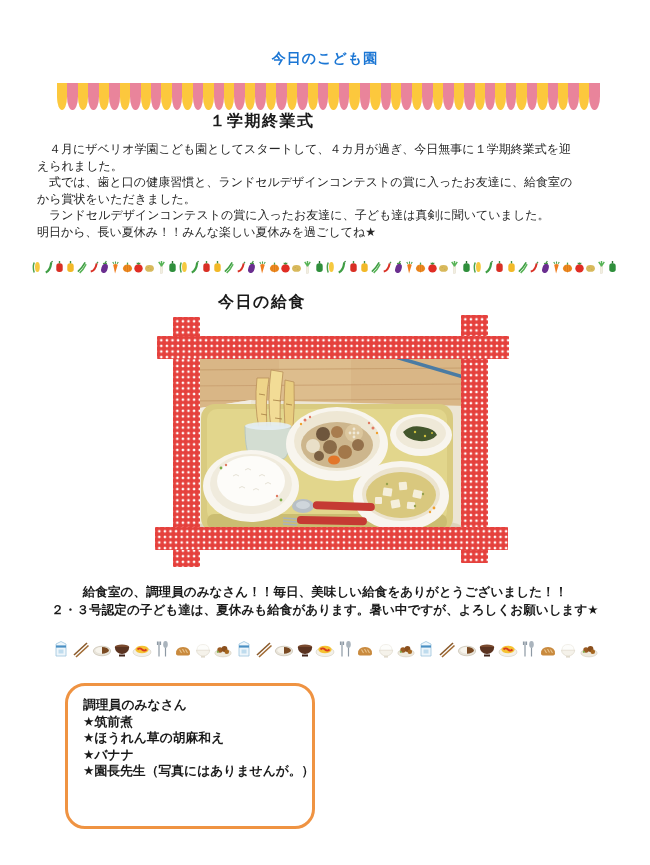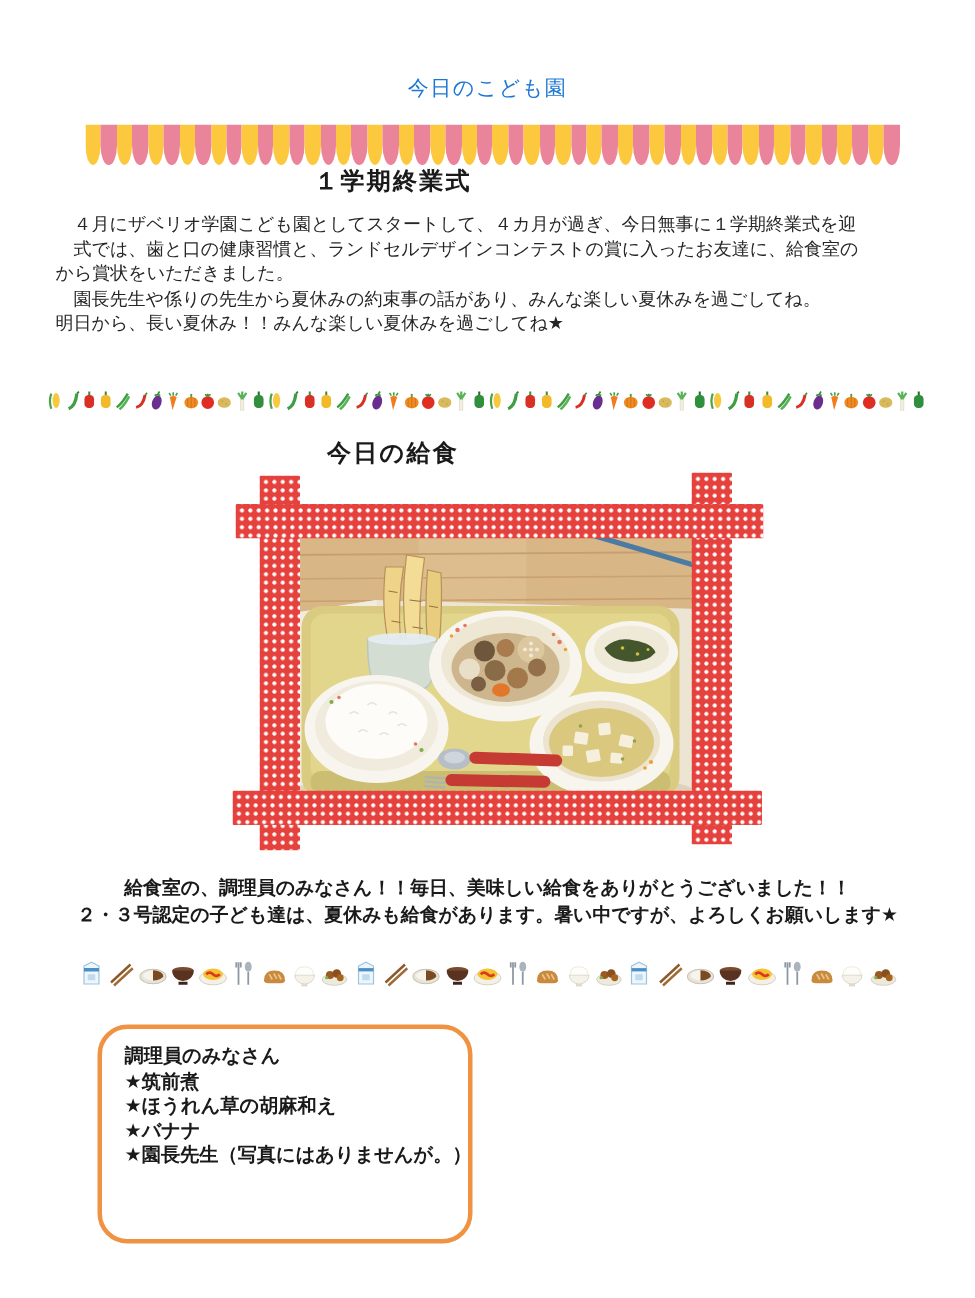--- a/index.html
+++ b/index.html
@@ -1,20 +1,20 @@
 <!DOCTYPE html>
 <html><head>
 <meta charset="utf-8">
 <style>
   * { margin:0; padding:0; box-sizing:border-box; }
   body { background:#fff; font-family:"DejaVu Sans","Liberation Sans",sans-serif; }
   .page { position:relative; width:650px; height:865px; background:#ffffff; overflow:hidden; }
 
   .page-title { position:absolute; top:50px; left:0; width:650px; text-align:center;
-    font-size:14px; font-weight:400; color:#1b76d4; letter-spacing:1px; }
+    font-size:14px; font-weight:700; color:#1b76d4; letter-spacing:1px; }
 
   .bunting { position:absolute; top:83px; left:57px; width:543px; height:27px;
     display:flex; overflow:hidden; }
   .scallop { flex:0 0 10.44px; height:27px; border-radius:0 0 50% 50%; }
 
   .section-heading { position:absolute; left:0; width:524px; text-align:center;
     font-size:16px; font-weight:800; color:#1a1a1a; letter-spacing:1.5px; }
   .h-closing { top:111px; }
   .h-lunch { top:292px; }
 
@@ -110,23 +110,24 @@
       <span class="scallop" style="background: rgb(252, 200, 61);"></span>
       <span class="scallop" style="background: rgb(233, 132, 155);"></span>
       <span class="scallop" style="background: rgb(252, 200, 61);"></span>
       <span class="scallop" style="background: rgb(233, 132, 155);"></span>
     </div>
 
   <div class="section-heading h-closing">１学期終業式</div>
 
   <div class="paragraphs">
       <div class="para-line">　４月にザベリオ学園こども園としてスタートして、４カ月が過ぎ、今日無事に１学期終業式を迎</div>
+      <div class="para-line">えられました。</div>
       <div class="para-line">　式では、歯と口の健康習慣と、ランドセルデザインコンテストの賞に入ったお友達に、給食室の</div>
       <div class="para-line">から賞状をいただきました。</div>
-      <div class="para-line">　園長先生や係りの先生から夏休みの約束事の話があり、みんな楽しい夏休みを過ごしてね。</div>
+      <div class="para-line">　ランドセルデザインコンテストの賞に入ったお友達に、子ども達は真剣に聞いていました。</div>
       <div class="para-line">明日から、長い夏休み！！みんな楽しい夏休みを過ごしてね★</div>
     </div>
 
   <div class="icon-border veg-border">
       <span class="veg">
         <svg viewBox="0 0 12 16" xmlns="http://www.w3.org/2000/svg">
           <path d="M3.5 14 Q1.5 8 3.5 3" stroke="#4aa24b" stroke-width="1.6" fill="none"></path>
           <ellipse cx="7" cy="8" rx="2.6" ry="5.5" fill="#f6c93f"></ellipse>
         </svg>
       </span>

